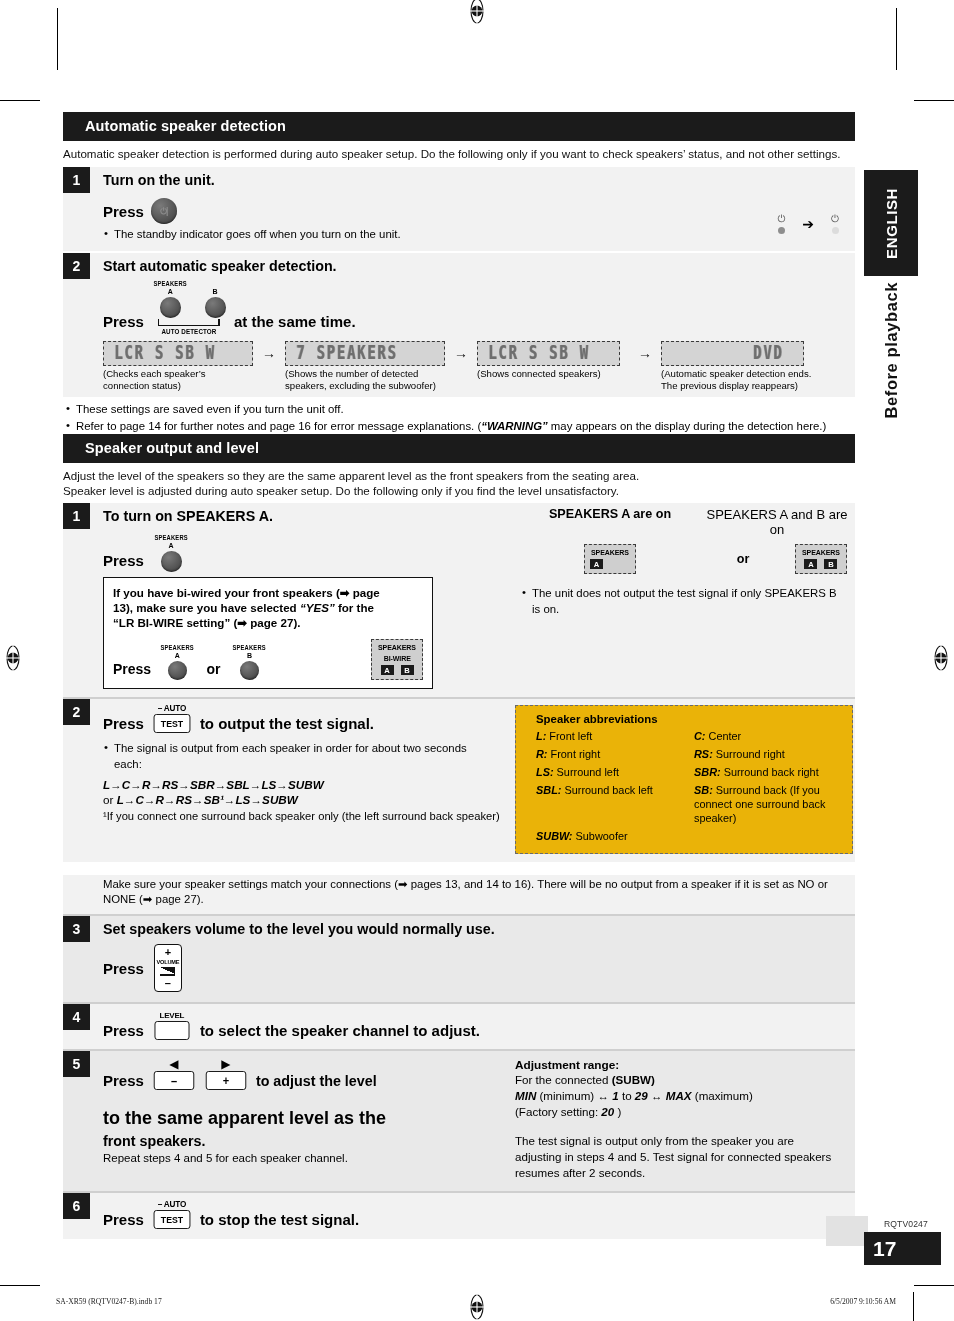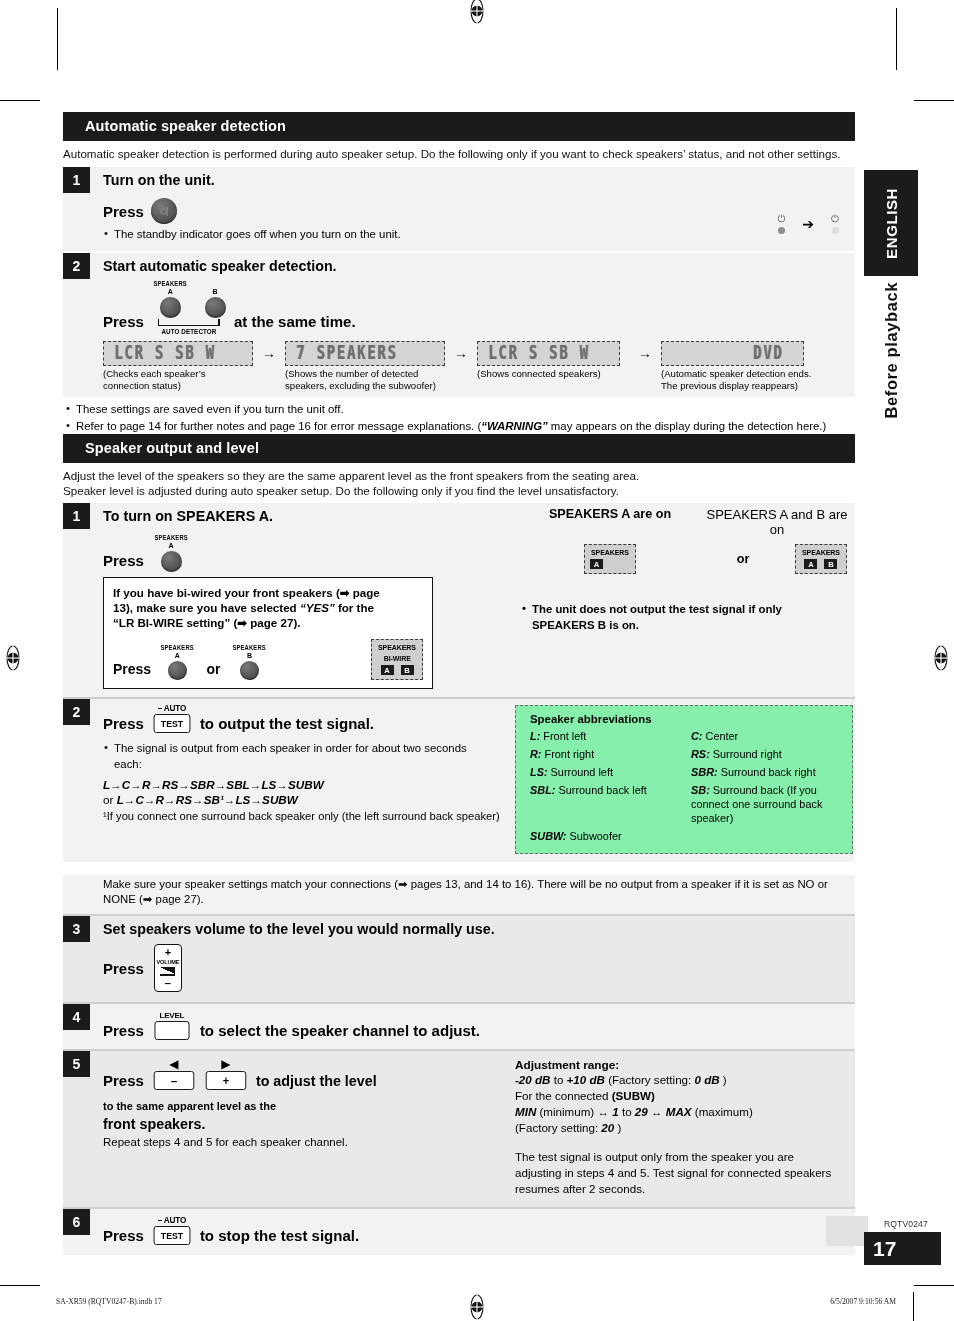--- a/index.html
+++ b/index.html
@@ -156,22 +156,22 @@
 
   
   .callout{
     border:1.8px solid #111;background:#fff;
     padding:7px 9px 8px 9px;margin-top:5px;width:330px;box-sizing:border-box;
   }
   .callout p{margin:0;font-size:11.6px;font-weight:bold;line-height:1.3;}
 
   
   .abbrbox{
-    border:1.5px dashed #6a6a6a;background:#86efac;
-    padding:7px 10px 9px 14px;box-sizing:border-box;
+    border:1.5px dashed #6a6a6a;background:#eab308;
+    padding:7px 10px 9px 20px;box-sizing:border-box;
   }
   .abbrbox .h{font-size:11.4px;font-weight:bold;margin-bottom:5px;}
   .abbrgrid{display:grid;grid-template-columns:1fr 1fr;column-gap:10px;row-gap:4px;}
   .abbr{font-size:10.9px;line-height:1.28;}
   .abbr b{font-style:italic;}
 
   
   .sidebar{position:absolute;left:864px;top:170px;width:54px;}
   .tab-english{
     background:#1b1b1b;color:#fff;
@@ -419,21 +419,21 @@
               <div class="spk-ind">
                 <span class="ttl">SPEAKERS</span>
                 <span class="row">
                   <span class="box">A</span>
                   <span class="box">B</span>
                 </span>
               </div>
             </div>
           </div>
 
-          <div class="bul" style="margin-top:28px;padding-right:8px;font-weight:bold;">The unit does not output the test signal if only SPEAKERS B is on.</div>
+          <div class="bul" style="margin-top:12px;padding-right:8px;">The unit does not output the test signal if only SPEAKERS B is on.</div>
         </div>
       </div>
     </div>
 
     <div class="divider"></div>
 
     <div class="step bandA">
       <div class="stepnum">2</div>
       <div class="stepbody" style="display:flex;padding-right:0;padding-top:6px;">
         <div style="width:398px;">
@@ -529,27 +529,26 @@
             <div class="btnstack">
               <span class="arrow-glyph">◀</span>
               <span class="pbtn wide">–</span>
             </div>
             <div class="btnstack">
               <span class="arrow-glyph">▶</span>
               <span class="pbtn wide">+</span>
             </div>
             <span style="font-size:14.3px;font-weight:bold;padding-bottom:1px;">to adjust the level</span>
           </div>
-          <div style="font-size:11px;font-weight:bold;line-height:1.45;margin-top:9px;">to the same apparent level as the</div>
+          <div style="font-size:18px;font-weight:bold;line-height:1.45;margin-top:15px;">to the same apparent level as the</div>
           <div style="font-size:14.3px;font-weight:bold;line-height:1.35;">front speakers.</div>
           <div style="font-size:11.5px;margin-top:1px;">Repeat steps 4 and 5 for each speaker channel.</div>
         </div>
         <div style="flex:1;padding-left:14px;padding-right:6px;">
           <div style="font-size:11.8px;font-weight:bold;">Adjustment range:</div>
-          <div style="font-size:11.6px;line-height:1.37;"><b><i>-20 dB</i></b><span> to </span><b><i>+10 dB</i></b><span> (Factory setting: </span><b><i>0 dB</i></b><span> )</span></div>
           <div style="font-size:11.6px;line-height:1.37;"><span>For the connected </span><b>(SUBW)</b></div>
           <div style="font-size:11.6px;line-height:1.37;"><b><i>MIN</i></b><span> (minimum) ↔ </span><b><i>1</i></b><span> to </span><b><i>29</i></b><span> ↔ </span><b><i>MAX</i></b><span> (maximum)</span></div>
           <div style="font-size:11.6px;line-height:1.37;"><span>(Factory setting: </span><b><i>20</i></b><span> )</span></div>
           <div style="font-size:11.6px;line-height:1.37;margin-top:13px;">The test signal is output only from the speaker you are adjusting in steps 4 and 5. Test signal for connected speakers resumes after 2 seconds.</div>
         </div>
       </div>
     </div>
 
     <div class="divider"></div>
 

